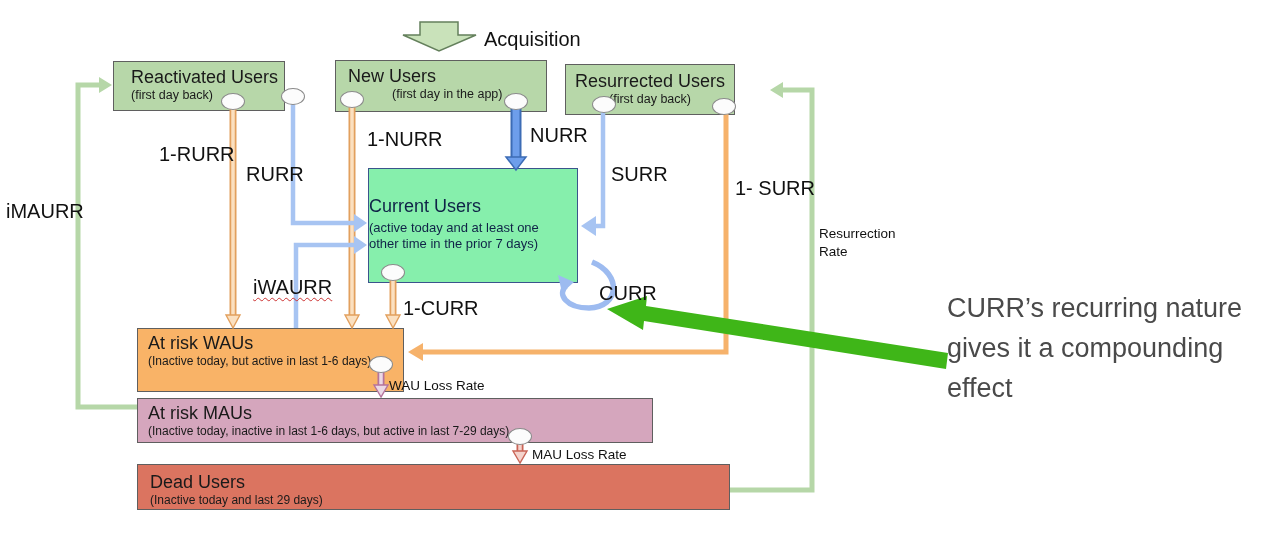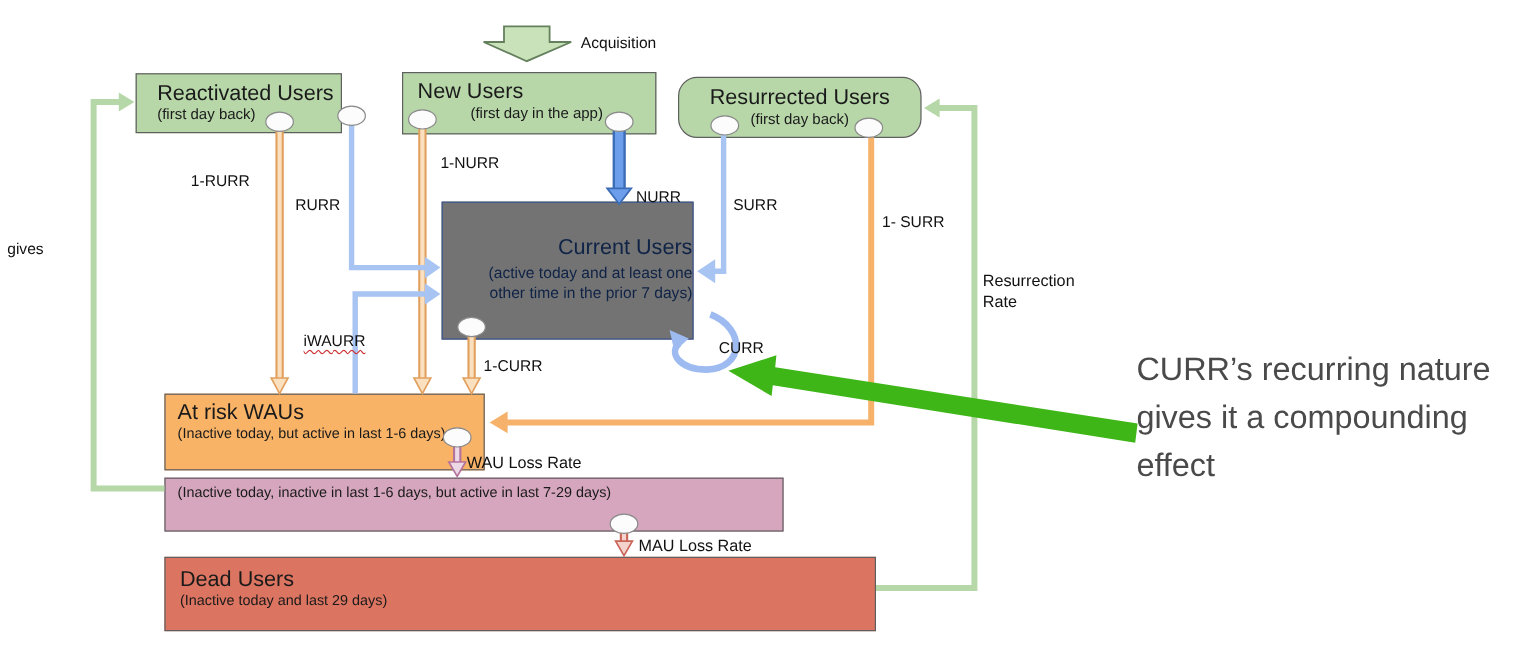--- a/index.html
+++ b/index.html
@@ -4,30 +4,30 @@
 <style>
   html,body{margin:0;padding:0;background:#ffffff;}
   #canvas{position:relative;width:1280px;height:542px;background:#ffffff;overflow:hidden;
           font-family:"Liberation Sans",sans-serif;color:#111;}
   .box{position:absolute;box-sizing:border-box;border:1.6px solid #5f5f5f;z-index:1;}
   .box-title{font-size:18px;line-height:21px;color:#1a1a1a;}
   .box-sub{font-size:12.5px;line-height:14px;color:#1a1a1a;}
   .b-reactivated{left:113px;top:61px;width:172px;height:50px;background:#b7d7a9;padding:5px 0 0 17px;}
   .b-new{left:335px;top:60px;width:212px;height:52px;background:#b7d7a9;padding:5px 0 0 12px;}
   .b-new .box-sub{margin-left:44px;}
-  .b-resurrected{left:565px;top:64px;width:203px;height:51px;background:#b7d7a9;padding:6px 0 0 0;text-align:center;border-radius:16px;}
-  .b-current{left:368px;top:168px;width:210px;height:115px;background:#737373;border-color:#3b548c;
-             text-align:right;padding-top:27px;color:#0f2347;}
+  .b-resurrected{left:565px;top:64px;width:170px;height:51px;background:#b7d7a9;padding:6px 0 0 0;text-align:center;}
+  .b-current{left:368px;top:168px;width:210px;height:115px;background:#86efac;border-color:#3b548c;
+             text-align:left;padding-top:27px;color:#0f2347;}
   .b-current .box-title{color:#0f2347;font-size:18px;}
   .b-current .box-sub{color:#0f2347;font-size:13px;line-height:16px;margin-top:3px;}
   .b-wau{left:137px;top:328px;width:267px;height:64px;background:#f9b367;padding:4px 0 0 10px;}
   .b-mau{left:137px;top:398px;width:516px;height:45px;background:#d5a6bd;padding:4px 0 0 10px;}
-  .b-dead{left:137px;top:464px;width:593px;height:62px;background:#db7460;padding:7px 0 0 12px;}
+  .b-dead{left:137px;top:464px;width:593px;height:46px;background:#db7460;padding:7px 0 0 12px;}
   .b-wau .box-sub,.b-mau .box-sub,.b-dead .box-sub{font-size:12px;}
-  .lbl{position:absolute;font-size:13px;color:#111;white-space:nowrap;z-index:4;}
+  .lbl{position:absolute;font-size:20px;color:#111;white-space:nowrap;z-index:4;}
   .lbl-small{font-size:13.5px;}
   .wavy{text-decoration:underline wavy #cc3333;text-decoration-thickness:1px;text-underline-offset:3px;}
   .port{position:absolute;width:24px;height:17px;border-radius:50%;background:#fcfcfc;
         border:1.5px solid #8a8a8a;box-sizing:border-box;z-index:3;}
   svg.overlay{position:absolute;left:0;top:0;z-index:2;pointer-events:none;}
   .annotation{position:absolute;left:947px;top:288px;width:340px;z-index:4;
               font-size:27px;line-height:40px;color:#4a4a4a;}
 </style>
 </head>
 <body>
@@ -54,20 +54,21 @@
     <div class="box-sub">(active today and at least one</div>
     <div class="box-sub" style="margin-top:0;">other time in the prior 7 days)</div>
   </div>
 
   <div class="box b-wau">
     <div class="box-title">At risk WAUs</div>
     <div class="box-sub">(Inactive today, but active in last 1-6 days)</div>
   </div>
 
   <div class="box b-mau">
+    <div class="box-title">At risk MAUs</div>
     <div class="box-sub">(Inactive today, inactive in last 1-6 days, but active in last 7-29 days)</div>
   </div>
 
   <div class="box b-dead">
     <div class="box-title">Dead Users</div>
     <div class="box-sub">(Inactive today and last 29 days)</div>
   </div>
 
   <svg class="overlay" width="1280" height="542" viewBox="0 0 1280 542">
 
@@ -125,25 +126,25 @@
   <div class="port" style="left:281px;top:88px;"></div>
   <div class="port" style="left:340px;top:91px;"></div>
   <div class="port" style="left:504px;top:93px;"></div>
   <div class="port" style="left:592px;top:96px;"></div>
   <div class="port" style="left:712px;top:98px;"></div>
   <div class="port" style="left:381px;top:264px;"></div>
   <div class="port" style="left:369px;top:356px;"></div>
   <div class="port" style="left:508px;top:428px;"></div>
 
   <div class="lbl" style="left:484px;top:28px;">Acquisition</div>
-  <div class="lbl" style="left:6px;top:200px;">gives</div>
+  <div class="lbl" style="left:6px;top:200px;">iMAURR</div>
   <div class="lbl" style="left:159px;top:143px;">1-RURR</div>
   <div class="lbl" style="left:246px;top:163px;">RURR</div>
   <div class="lbl" style="left:367px;top:128px;">1-NURR</div>
-  <div class="lbl" style="left:530px;top:124px;margin-top:32px;">NURR</div>
+  <div class="lbl" style="left:530px;top:124px;">NURR</div>
   <div class="lbl" style="left:611px;top:163px;text-align:center;">SURR</div>
   <div class="lbl" style="left:735px;top:177px;">1- SURR</div>
   <div class="lbl wavy" style="left:253px;top:276px;">iWAURR</div>
   <div class="lbl" style="left:403px;top:297px;">1-CURR</div>
   <div class="lbl" style="left:599px;top:282px;">CURR</div>
   <div class="lbl lbl-small" style="left:389px;top:378px;">WAU Loss Rate</div>
   <div class="lbl lbl-small" style="left:532px;top:447px;">MAU Loss Rate</div>
   <div class="lbl lbl-small" style="left:819px;top:226px;">Resurrection</div>
   <div class="lbl lbl-small" style="left:819px;top:244px;">Rate</div>
 

